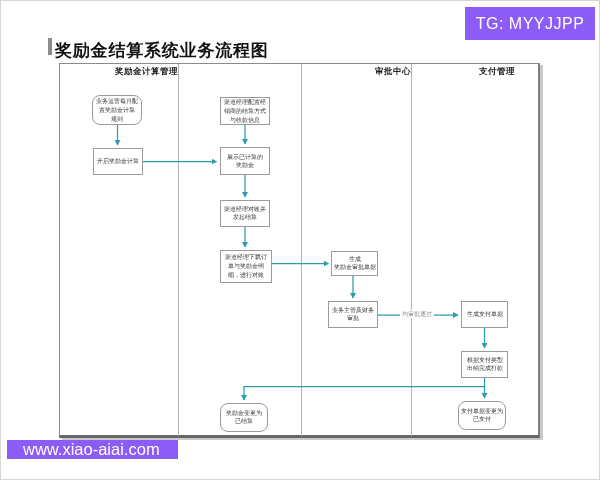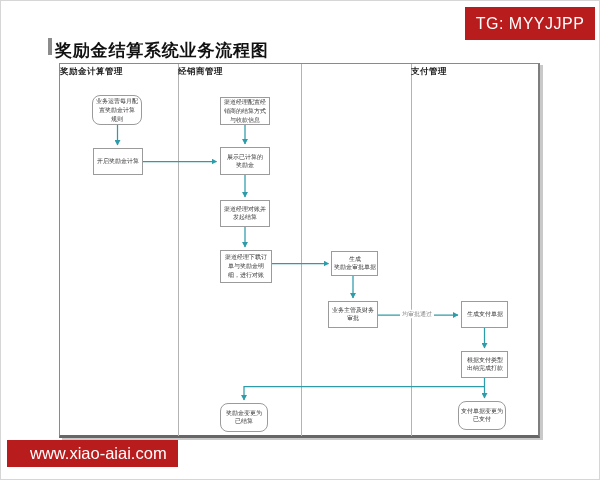--- a/index.html
+++ b/index.html
@@ -1,28 +1,28 @@
 <!DOCTYPE html>
 <html><head>
 <meta charset="utf-8">
 <style>
   * { margin:0; padding:0; box-sizing:border-box; }
   html,body { width:600px; height:480px; background:#fff; font-family:"Liberation Sans",sans-serif; }
   #screen { position:relative; width:600px; height:480px; background:#fff; overflow:hidden; }
   .page-border { position:absolute; inset:0; border:1px solid #d6d6d6; pointer-events:none; }
-  .wm { position:absolute; background:#b91c1c; color:#fff; display:flex; align-items:center; }
+  .wm { position:absolute; background:#8b5cf6; color:#fff; display:flex; align-items:center; }
   .wm-top { left:465px; top:7px; width:130px; height:33px; justify-content:center; font-size:16px; letter-spacing:0.5px; }
-  .wm-bottom { left:7px; top:440px; width:171px; height:27px; padding-left:23px; font-size:16.5px; }
+  .wm-bottom { left:7px; top:440px; width:171px; height:19px; padding-left:16px; font-size:16.5px; }
   .title-bar { position:absolute; left:48px; top:38px; width:4px; height:17px; background:#8c8c8c; }
   .title { position:absolute; left:55px; top:39px; font-size:17px; font-weight:bold; color:#111; letter-spacing:0.8px; }
   .frame { position:absolute; left:59px; top:63px; width:481px; height:375px; background:#fff;
            border:1px solid #8a8a8a; border-right:2px solid #7e7e7e; border-bottom:3px solid #666;
            box-shadow:3px 2px 0 #c9c9c9; }
   .lane-line { position:absolute; top:64px; width:1px; height:372px; background:#b3b3b3; }
-  .lane-header { position:absolute; top:66px; font-size:8.5px; font-weight:bold; color:#1f1f1f; text-align:left; letter-spacing:0.5px; }
+  .lane-header { position:absolute; top:66px; font-size:8.5px; font-weight:bold; color:#1f1f1f; text-align:right; letter-spacing:0.5px; }
   .node { position:absolute; border:1px solid #9b9b9b; background:#fff; color:#373737;
           display:flex; align-items:center; justify-content:center; }
   .node .txt { flex:none; width:200%; font-size:12px; line-height:1.45; transform:scale(0.5); text-align:center; white-space:pre-line; }
   .rounded { border-radius:8px; }
   .edge-label { position:absolute; left:417px; top:314px; transform:translate(-50%,-50%) scale(0.5);
                 background:#fff; color:#8a8a8a; font-size:12px; padding:0 4px; white-space:nowrap; }
   svg.edges { position:absolute; left:0; top:0; pointer-events:none; }
 </style>
 </head>
 <body>
@@ -33,21 +33,21 @@
   <div class="title-bar"></div>
   <div class="title">奖励金结算系统业务流程图</div>
 
   <div class="frame"></div>
 
   <div class="lane-line" style="left:178px"></div>
   <div class="lane-line" style="left:301px"></div>
   <div class="lane-line" style="left:411px"></div>
 
   <div class="lane-header" style="left:60px; width:118px">奖励金计算管理</div>
-  <div class="lane-header" style="left:178px; width:123px">经销商管理</div>
+  <div class="lane-header" style="left:301px; width:110px">审批中心</div>
   <div class="lane-header" style="left:411px; width:104px">支付管理</div>
 
   <svg class="edges" width="600" height="480" viewBox="0 0 600 480">
     <defs>
       <marker id="arr" markerUnits="userSpaceOnUse" markerWidth="6" markerHeight="6" refX="5" refY="3" orient="auto">
         <path d="M0,0 L5.5,3 L0,6 Z" fill="#2e9ca8"></path>
       </marker>
     </defs>
     <g stroke="#2e9ca8" stroke-width="1.25" fill="none">
       <path d="M117.5,125 V145" marker-end="url(#arr)"></path>

